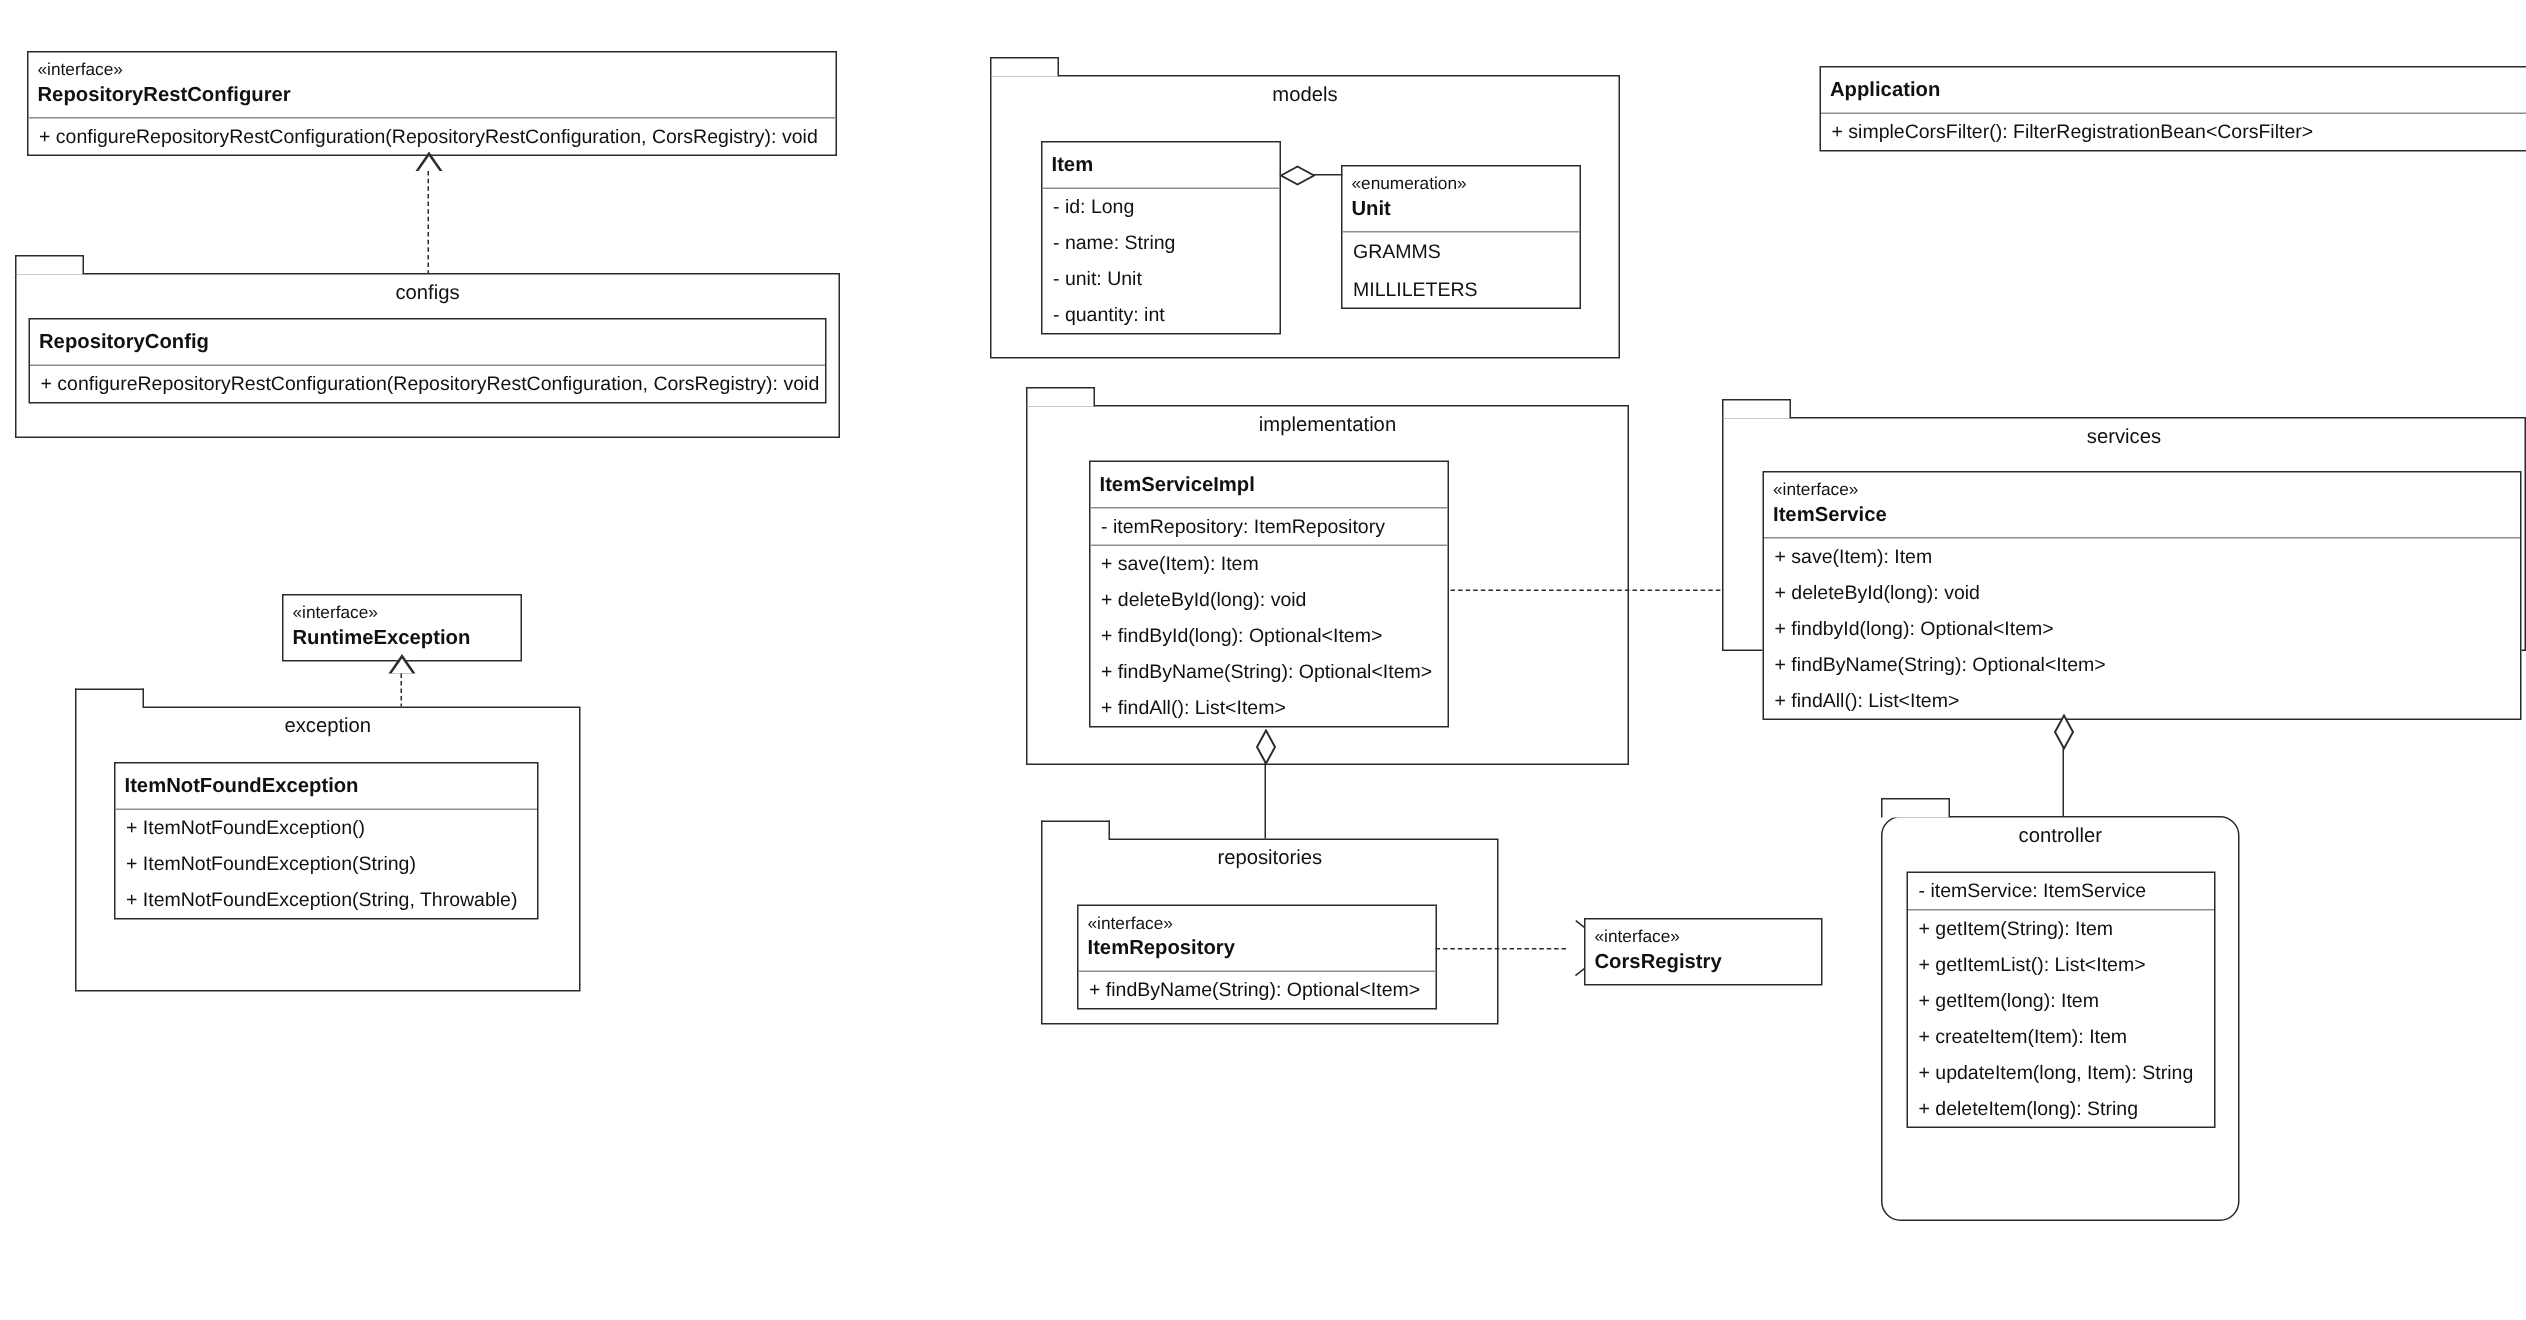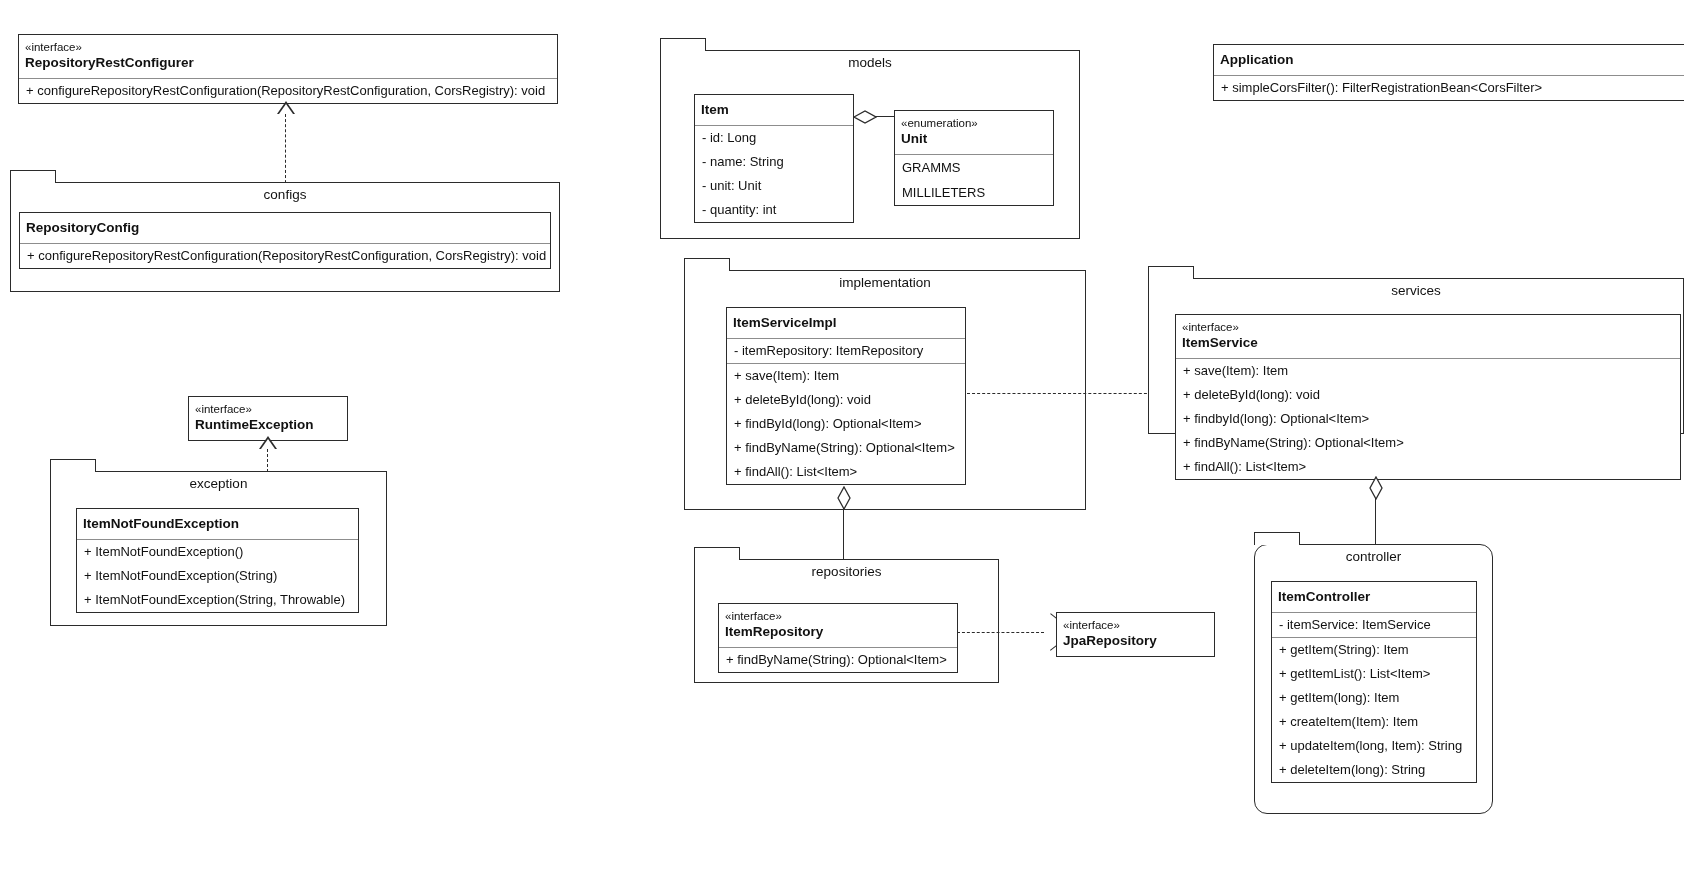--- a/index.html
+++ b/index.html
@@ -204,21 +204,21 @@
   <div class="cls" style="left:188px; top:396px; width:160px;">
     <div class="cls-header" style="border-bottom:none;">
       <span class="cls-stereo">«interface»</span>
       <span class="cls-name">RuntimeException</span>
     </div>
   </div>
 
   <div class="tri-up" style="left:268px; top:436px;"></div>
   <div class="dashv" style="left:267px; top:449px; height:73px;"></div>
 
-  <div class="pkg" style="left:50px; top:471px; width:337px; height:155px;">
+  <div class="pkg" style="left:50px; top:471px; width:337px; height:190px;">
     <div class="pkg-tab"></div>
     <div class="pkg-label">exception</div>
     <div class="cls" style="left:25px; top:36px; width:283px;">
       <div class="cls-header">
         <span class="cls-name">ItemNotFoundException</span>
       </div>
       <div class="cls-compartment">
         <div class="cls-row">+ ItemNotFoundException()</div>
         <div class="cls-row">+ ItemNotFoundException(String)</div>
         <div class="cls-row">+ ItemNotFoundException(String, Throwable)</div>
@@ -338,31 +338,28 @@
       </div>
     </div>
   </div>
 
   <div class="dashh" style="left:957px; top:632px; width:87px;"></div>
   <div class="arrow-right" style="left:1047px; top:623px;"></div>
 
   <div class="cls" style="left:1056px; top:612px; width:159px;">
     <div class="cls-header" style="border-bottom:none;">
       <span class="cls-stereo">«interface»</span>
-      <span class="cls-name">JpaRepository</span>
+      <span class="cls-name">CorsRegistry</span>
     </div>
   </div>
 
   <div class="pkg" style="left:1254px; top:544px; width:239px; height:270px;border-radius:13px;">
     <div class="pkg-tab"></div>
     <div class="pkg-label">controller</div>
     <div class="cls" style="left:16px; top:36px; width:206px;">
-      <div class="cls-header">
-        <span class="cls-name">ItemController</span>
-      </div>
       <div class="cls-compartment">
         <div class="cls-row">- itemService: ItemService</div>
       </div>
       <div class="cls-compartment">
         <div class="cls-row">+ getItem(String): Item</div>
         <div class="cls-row">+ getItemList(): List&lt;Item&gt;</div>
         <div class="cls-row">+ getItem(long): Item</div>
         <div class="cls-row">+ createItem(Item): Item</div>
         <div class="cls-row">+ updateItem(long, Item): String</div>
         <div class="cls-row">+ deleteItem(long): String</div>

